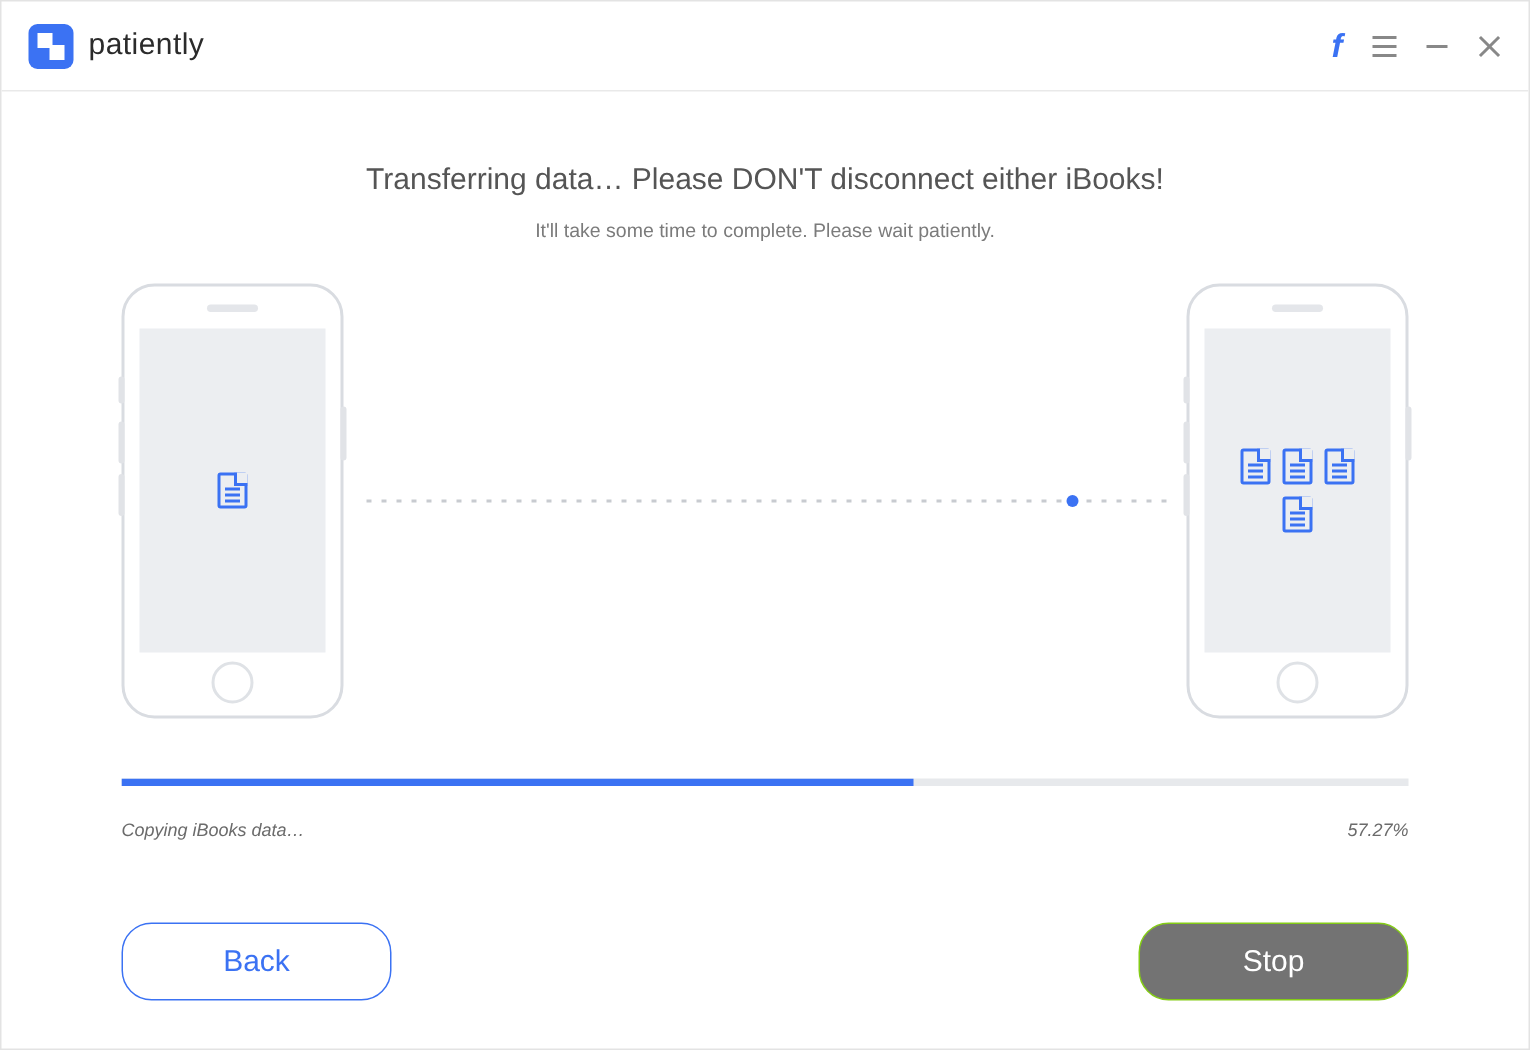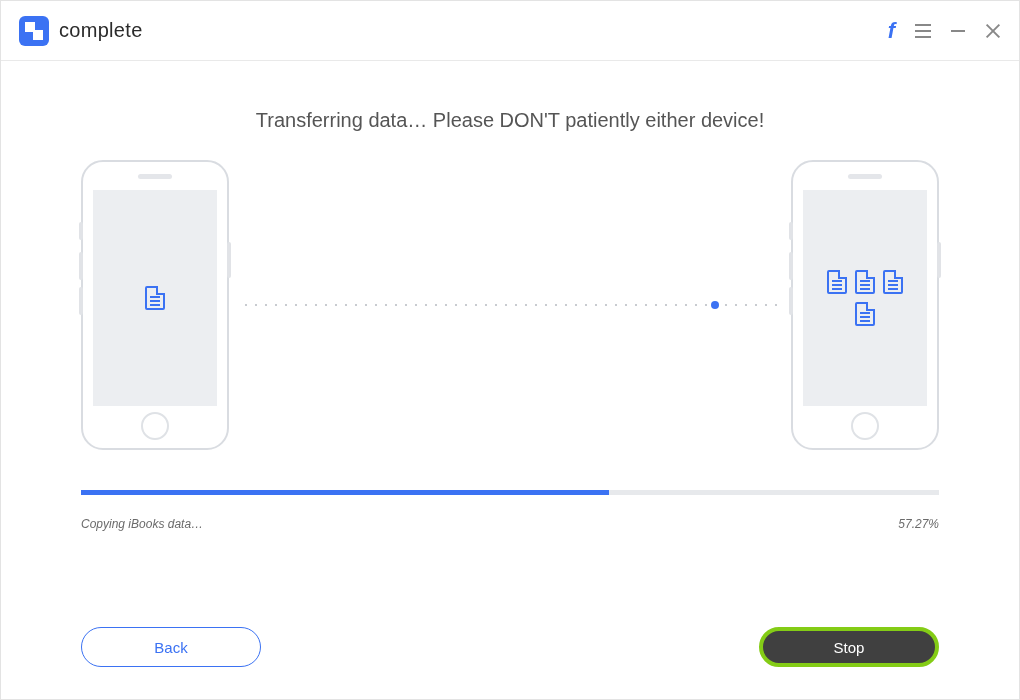--- a/index.html
+++ b/index.html
@@ -154,47 +154,48 @@
     display: flex; justify-content: space-between; margin-top: 22px;
     font-size: 12px; color: #6b6b6b; font-style: italic;
   }
 
   
   .footer {
     position: absolute; left: 80px; right: 80px; bottom: 32px;
     display: flex; justify-content: space-between;
   }
   .btn {
-    width: 180px; height: 40px; border-radius: 20px;
-    font-size: 15px; display: flex; align-items: center; justify-content: center;
+    width: 180px; height: 52px; border-radius: 20px;
+    font-size: 20px; display: flex; align-items: center; justify-content: center;
     cursor: pointer; user-select: none;
   }
   .btn-outline { border: 1px solid #3b72f3; color: #3b72f3; background: #fff; }
-  .btn-solid   { background: #404040; color: #fff; border: 4px solid #84cc16; }
+  .btn-solid   { background: #737373; color: #fff; border: 1px solid #84cc16; }
 </style>
 </head>
 <body>
 
 <div class="titlebar">
   <div class="logo"></div>
-  <div class="app-title">complete</div>
+  <div class="app-title">patiently</div>
   <div class="title-controls">
     <span class="fb-icon">f</span>
     <span class="menu-icon">
         <span></span>
         <span></span>
         <span></span>
       </span>
     <span class="min-icon"></span>
     <span class="close-icon"></span>
   </div>
 </div>
 
 <div class="main">
-  <div class="heading">Transferring data… Please DON'T patiently either device!</div>
+  <div class="heading">Transferring data… Please DON'T disconnect either iBooks!</div>
+  <div class="subheading">It'll take some time to complete. Please wait patiently.</div>
 
   <div class="transfer-row">
 
     <div class="phone">
       <div class="side-btn sb1"></div>
         <div class="side-btn sb2"></div>
         <div class="side-btn sb3"></div>
         <div class="side-btn sb4"></div>
       <div class="speaker"></div>
       <div class="screen">

